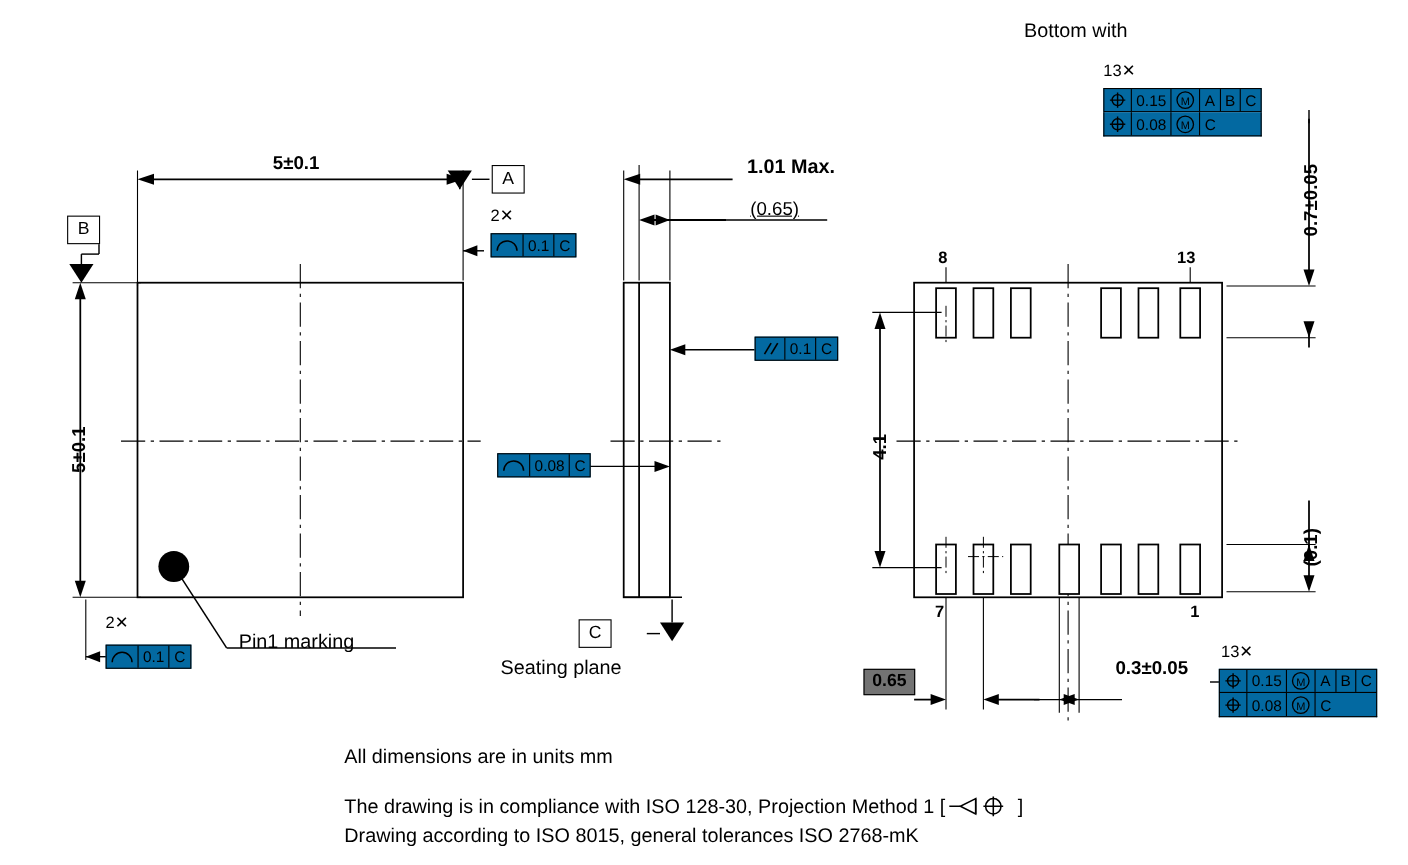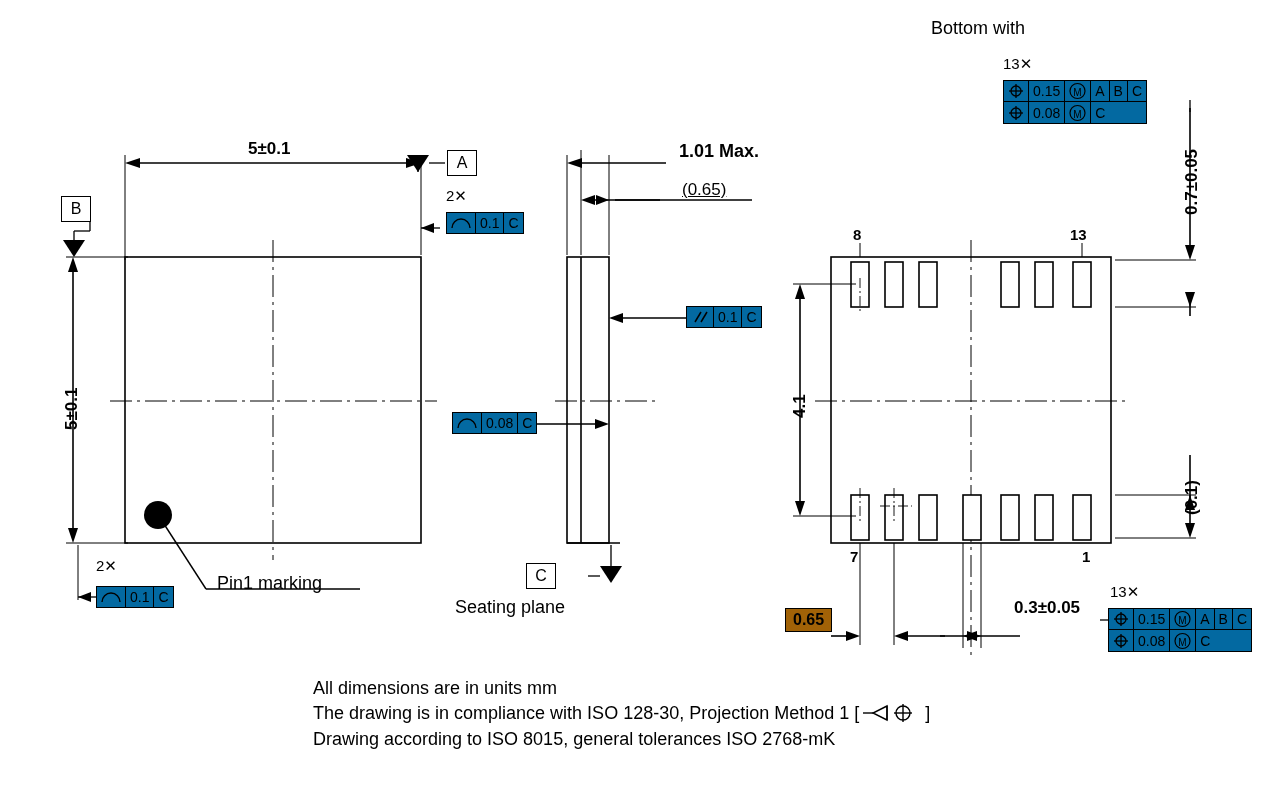--- a/index.html
+++ b/index.html
@@ -34,21 +34,21 @@
   .fcf > div:last-child { border-right: none; }
   .fcf .sym { padding: 0 3px; }
   .fcf .dat { padding: 0 4px; min-width: 16px; }
 
   .boxlabel {
     border: 1.3px solid #000; background:#fff;
     display: flex; align-items: center; justify-content: center;
     font-size: 16px; width: 30px; height: 26px;
   }
   .plainbox {
-    border: 1.3px solid #000; background:#a16207;
+    border: 1.3px solid #000; background:#737373;
     display: flex; align-items: center; justify-content: center;
     font-size: 16px; padding: 2px 7px;
   }
   svg { display: block; }
 </style>
 </head>
 <body>
 
 <div id="root">
 
@@ -351,21 +351,21 @@
         <svg width="19" height="18" viewBox="0 0 19 18">
             <circle cx="9.5" cy="9" r="7.5" stroke="#000" fill="none" stroke-width="1.2"></circle>
             <text x="9.5" y="13.5" font-size="10" font-family="Liberation Sans, sans-serif" text-anchor="middle" fill="#000">M</text>
           </svg>
       </div>
       <div class="dat">C</div>
     </div>
   </div>
 
   <div class="abs" style="left:313px; top:678px;">
-    <div class="txt t18" style="margin-bottom:3px;">All dimensions are in units mm</div>
+    <div class="txt t18" style="margin-bottom:23px;">All dimensions are in units mm</div>
     <div style="display:flex; align-items:center; margin-bottom:5px;justify-content:space-between;">
       <span class="txt t18">The drawing is in compliance with ISO 128-30, Projection Method 1 [</span>
       <span style="display:inline-flex; align-items:center; margin:0 2px;">
         <svg width="62" height="22" viewBox="0 0 62 22">
           <path d="M26 4 L12 11 L26 18 Z" stroke="#000" fill="none" stroke-width="1.4"></path>
           <line x1="26" y1="4" x2="26" y2="18" stroke="#000" stroke-width="1.4"></line>
           <line x1="2" y1="11" x2="12" y2="11" stroke="#000" stroke-width="1.4"></line>
           <circle cx="42" cy="11" r="7" stroke="#000" fill="none" stroke-width="1.4"></circle>
           <line x1="42" y1="2" x2="42" y2="20" stroke="#000" stroke-width="1.4"></line>
           <line x1="33" y1="11" x2="51" y2="11" stroke="#000" stroke-width="1.4"></line>

